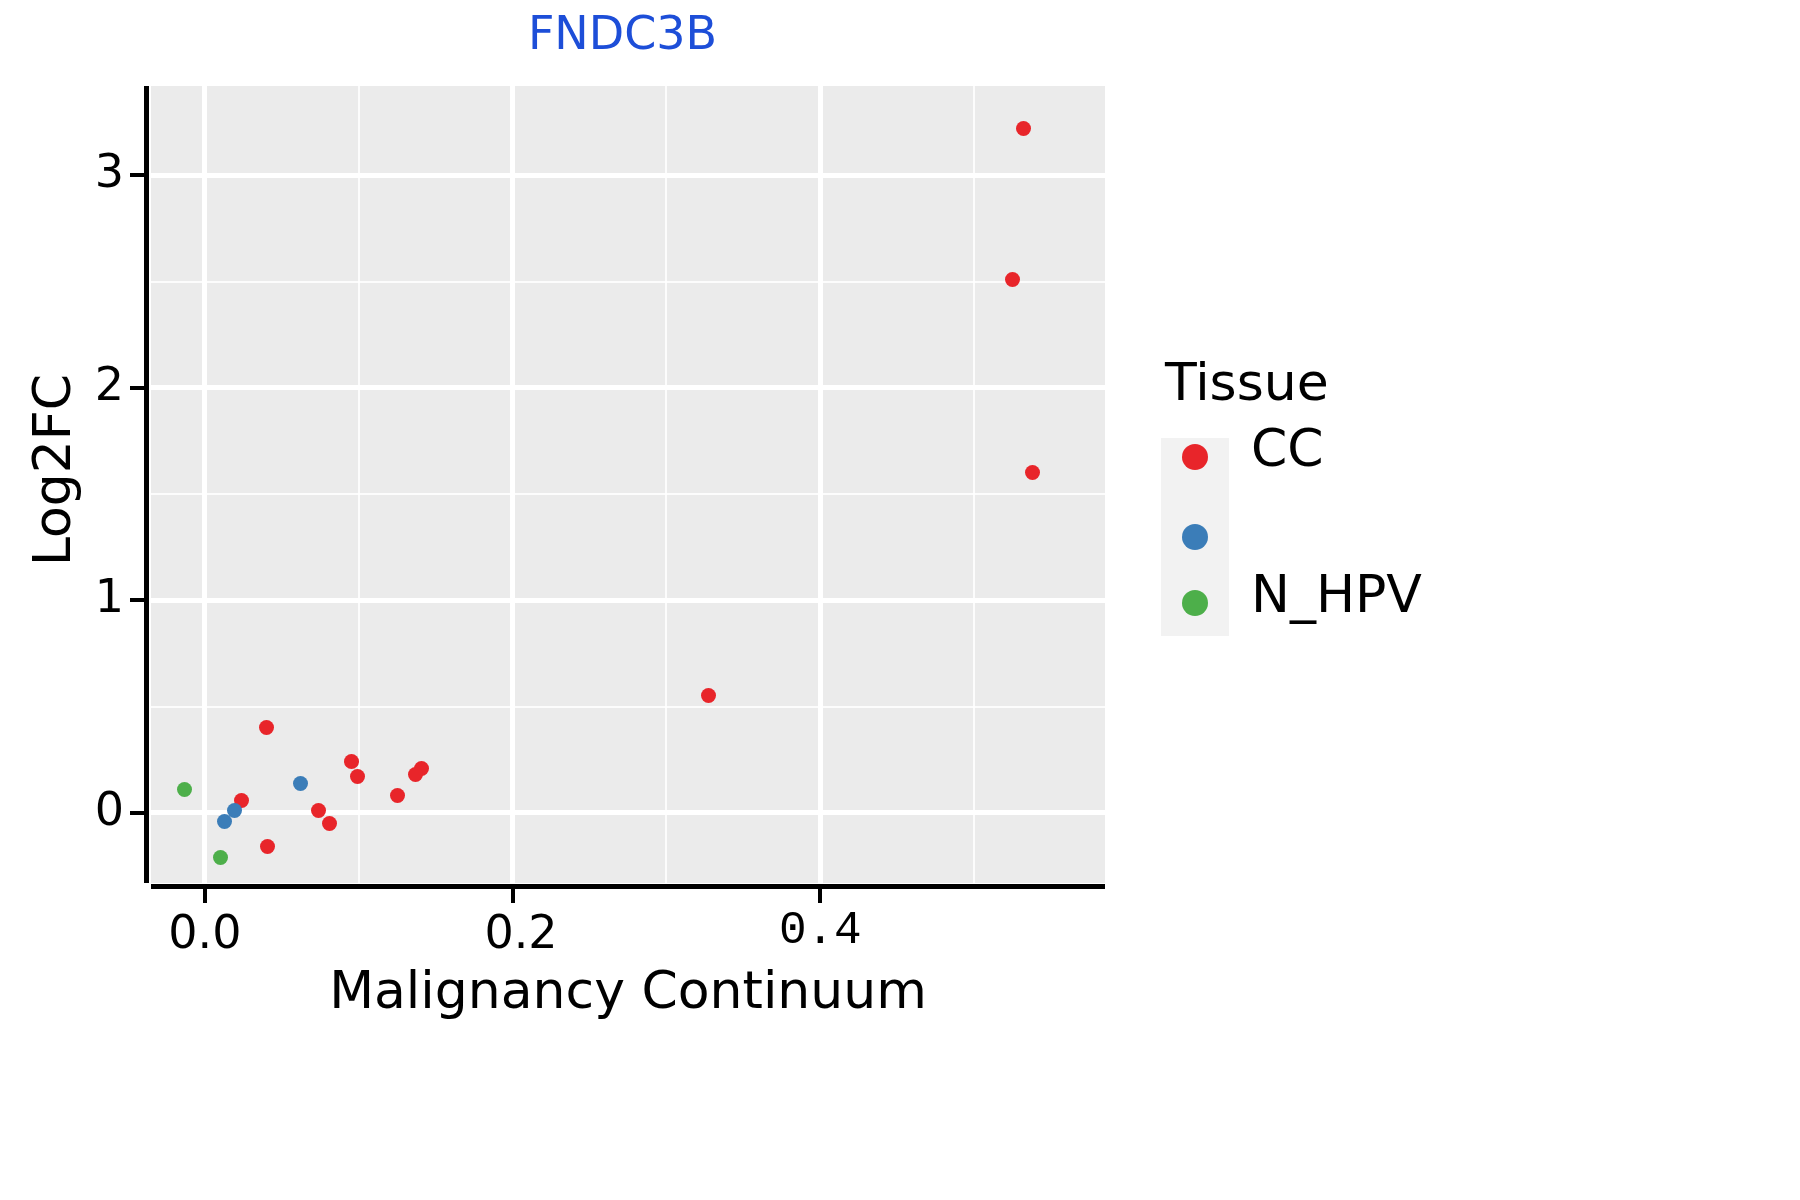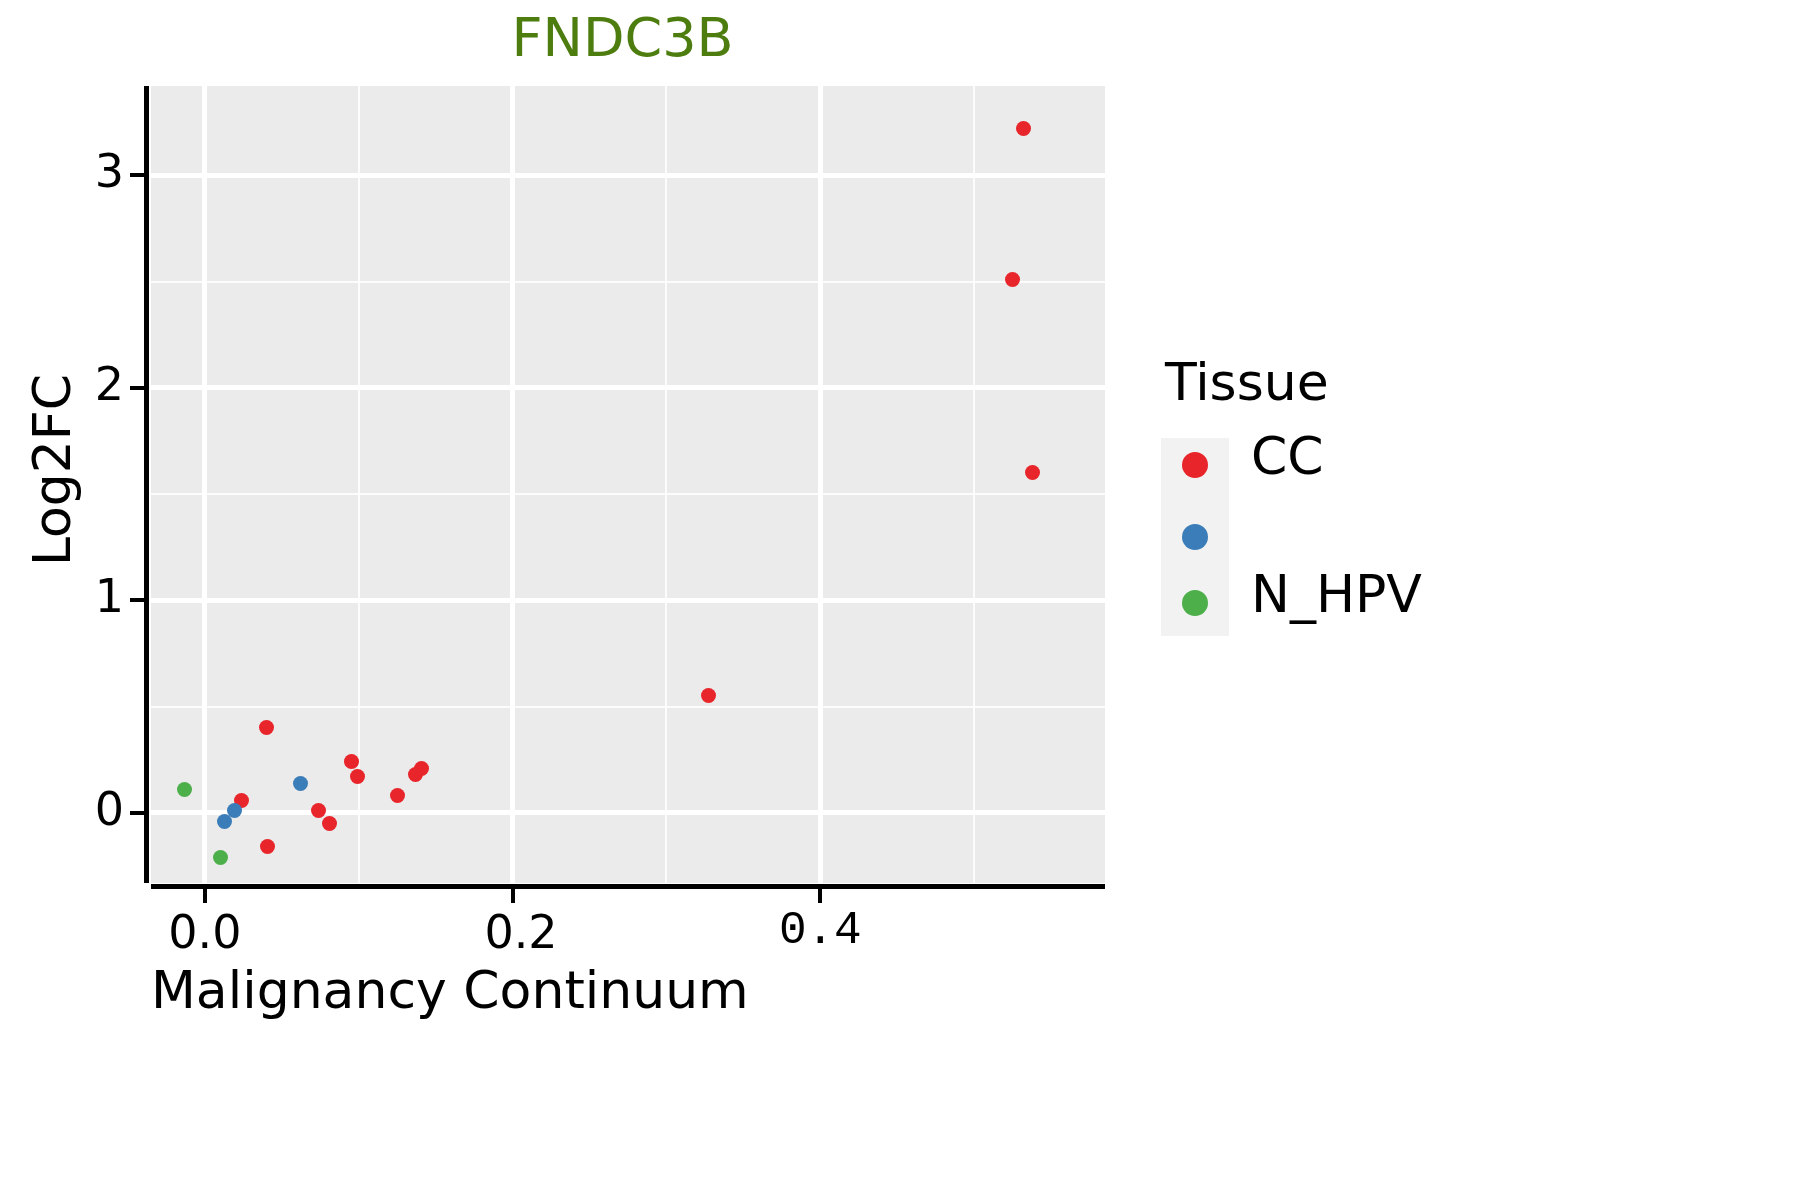--- a/index.html
+++ b/index.html
@@ -10,22 +10,22 @@
     overflow:hidden;
   }
   #root{position:relative;width:1800px;height:1200px;}
 
   
   .chart-title{
     position:absolute;
     left:140px; top:6px;
     width:965px;
     text-align:center;
-    font-size:54px;
-    color:#4d7c0f;
+    font-size:46px;
+    color:#1d4ed8;
     font-family:"DejaVu Sans", sans-serif;
     letter-spacing:0px;
   }
 
   
   .panel{
     position:absolute;
     left:151px; top:86px;
     width:954px; height:797px;
     background:#EBEBEB;
@@ -50,21 +50,21 @@
   .tick-x{position:absolute;top:889px;height:14px;width:4px;background:#000;}
   .ylab-wrap{position:absolute;left:0;width:124px;text-align:right;font-size:46px;color:#000;}
   .xtick-label{
     position:absolute;top:905px;width:160px;text-align:center;
     font-size:46px;color:#000;
   }
 
   
   .xaxis-title{
     position:absolute;left:151px;top:960px;width:954px;
-    text-align:left;font-size:52px;color:#000;
+    text-align:center;font-size:52px;color:#000;
   }
   .yaxis-title{
     position:absolute;
     left:-168px; top:440px;
     width:440px;
     text-align:center;
     font-size:52px;color:#000;
     transform:rotate(-90deg);
     transform-origin:center center;
   }
@@ -155,21 +155,21 @@
       <div class="xtick-label" style="left: 740.339px; font-family: Liberation Mono, monospace;">0.4</div>
     </div>
 
   <div class="xaxis-title">Malignancy Continuum</div>
   <div class="yaxis-title">Log2FC</div>
 
   <div class="legend">
     <div class="legend-title">Tissue</div>
     <div class="legend-keys"></div>
     <div id="legend-rows">
-        <div class="legend-row" style="top: 80px; text-decoration: underline;">
+        <div class="legend-row" style="top: 72px; text-decoration: underline;">
           <div class="legend-key">
             <div class="legend-dot" style="background: rgb(232, 37, 42);"></div>
           </div>
           <div class="legend-label">CC</div>
         </div>
         <div class="legend-row" style="top: 152px;">
           <div class="legend-key">
             <div class="legend-dot" style="background: rgb(59, 125, 184);"></div>
           </div>
         </div>

